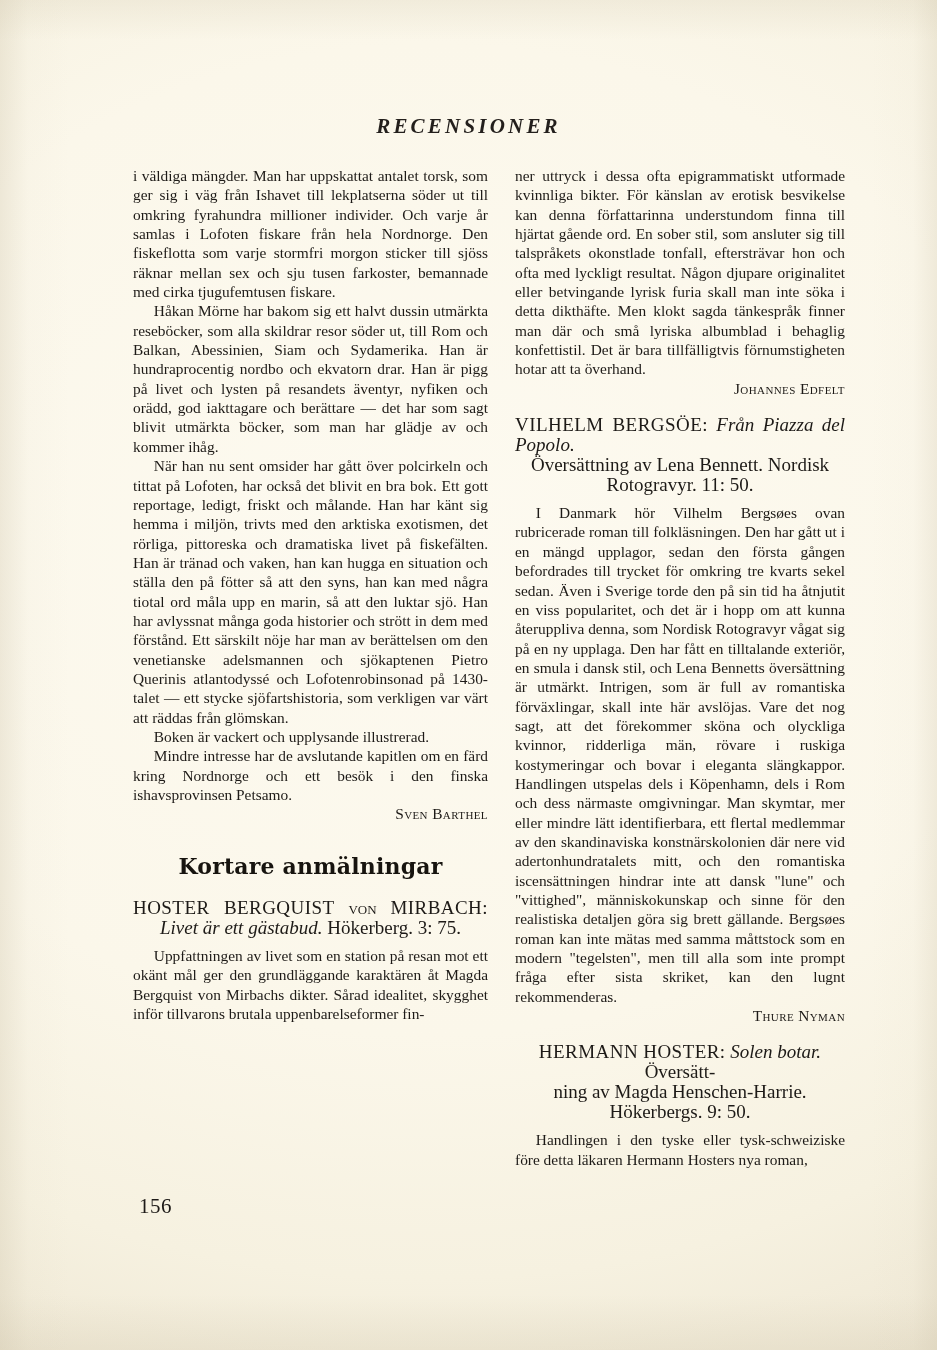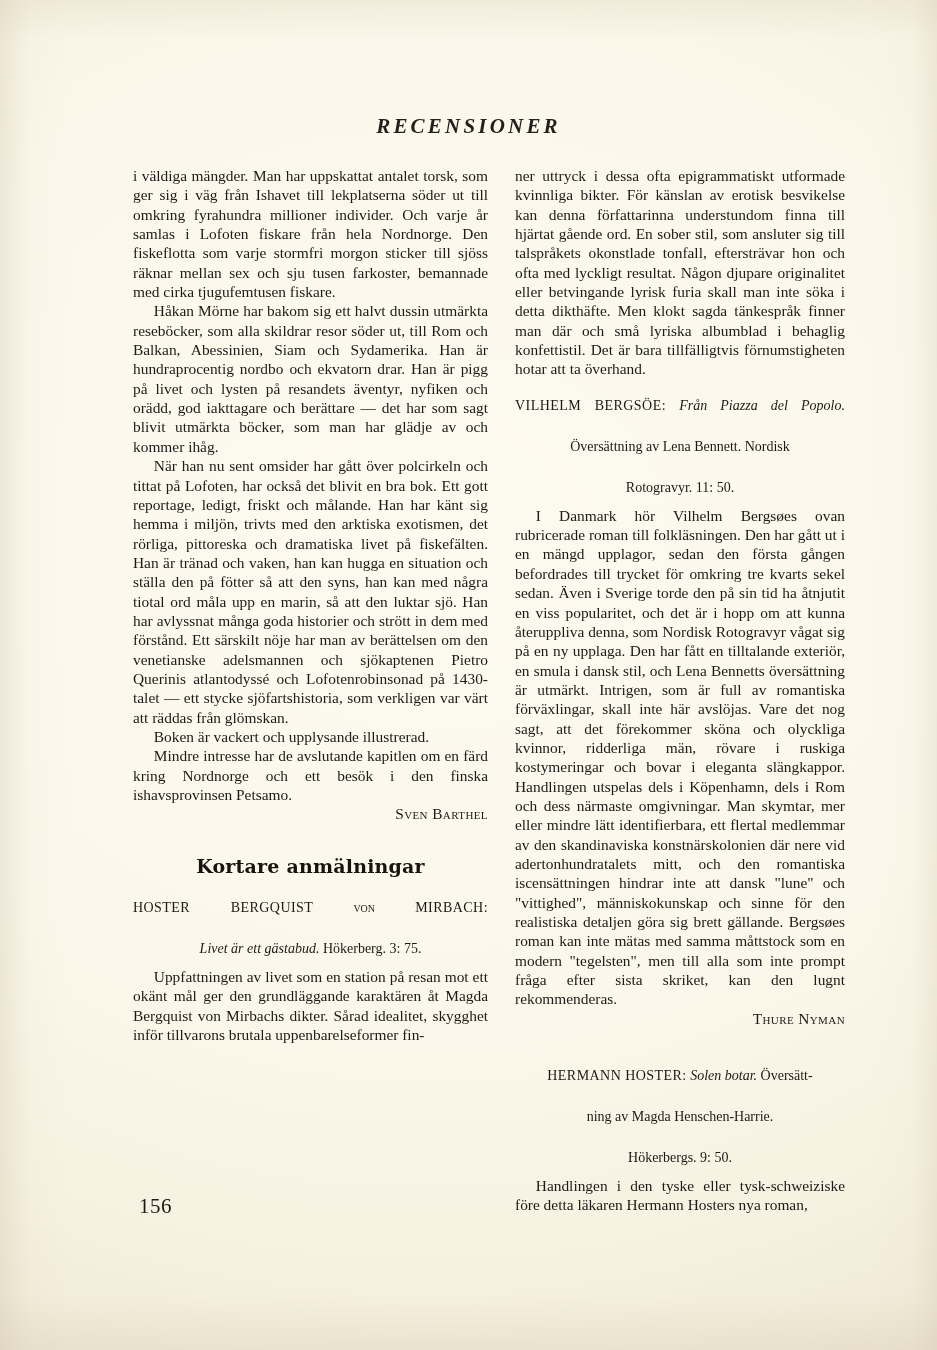--- a/index.html
+++ b/index.html
@@ -86,49 +86,49 @@
     letter-spacing: 0.4px;
     margin-top: 0;
   }
 
   
   .section-heading {
     margin: 33px 0 22px 0;
     text-align: center;
     font-family: "DejaVu Serif", "Liberation Serif", serif;
     font-weight: 700;
-    font-size: 19px;
+    font-size: 22px;
     letter-spacing: 0.2px;
     color: #17140f;
   }
 
   
   .entry-head {
     margin: 0 0 4px 0;
     text-align: center;
-    font-size: 14px;
+    font-size: 19px;
     line-height: 20px;
     color: #1d1a17;
   }
   .entry-head .author {
     letter-spacing: 0.45px;
   }
   .entry-head .smallcaps {
     font-variant: small-caps;
     text-transform: lowercase;
   }
   .entry-head .title {
     font-style: italic;
   }
   .entry-head .line-spread {
     display: block;
     text-align: justify;
     text-align-last: justify;
   }
-  .entry-head .line-center { display: block; margin-top: 21px; }
+  .entry-head .line-center { display: block; }
 
   .entry-gap { height: 17px; }
   .para-gap  { height: 4px; }
 
   
   .folio {
     position: absolute;
     left: 139px;
     top: 1178px;
     font-size: 21px;
@@ -167,20 +167,21 @@
         </span>
       </div>
 
       <div class="para-gap"></div>
       <p class="para indent">Uppfattningen av livet som en station på resan mot ett okänt mål ger den grundläggande karaktären åt Magda Bergquist von Mirbachs dikter. Sårad idealitet, skygghet inför tillvarons brutala uppenbarelseformer fin-</p>
     </div>
 
     <div class="column col-right">
 
       <p class="para">ner uttryck i dessa ofta epigrammatiskt utformade kvinnliga bikter. För känslan av erotisk besvikelse kan denna författarinna understundom finna till hjärtat gående ord. En sober stil, som ansluter sig till talspråkets okonstlade tonfall, eftersträvar hon och ofta med lyckligt resultat. Någon djupare originalitet eller betvingande lyrisk furia skall man inte söka i detta dikthäfte. Men klokt sagda tänkespråk finner man där och små lyriska albumblad i behaglig konfettistil. Det är bara tillfälligtvis förnumstigheten hotar att ta överhand.</p>
+      <div class="sig">Johannes Edfelt</div>
 
       <div class="entry-gap"></div>
 
       <div class="entry-head">
         <span class="line-spread">
           <span class="author">VILHELM BERGSÖE:</span>
           <span class="title">Från Piazza del Popolo.</span>
         </span>
         <span class="line-center">Översättning av Lena Bennett. Nordisk</span>
         <span class="line-center">Rotogravyr. 11: 50.</span>

